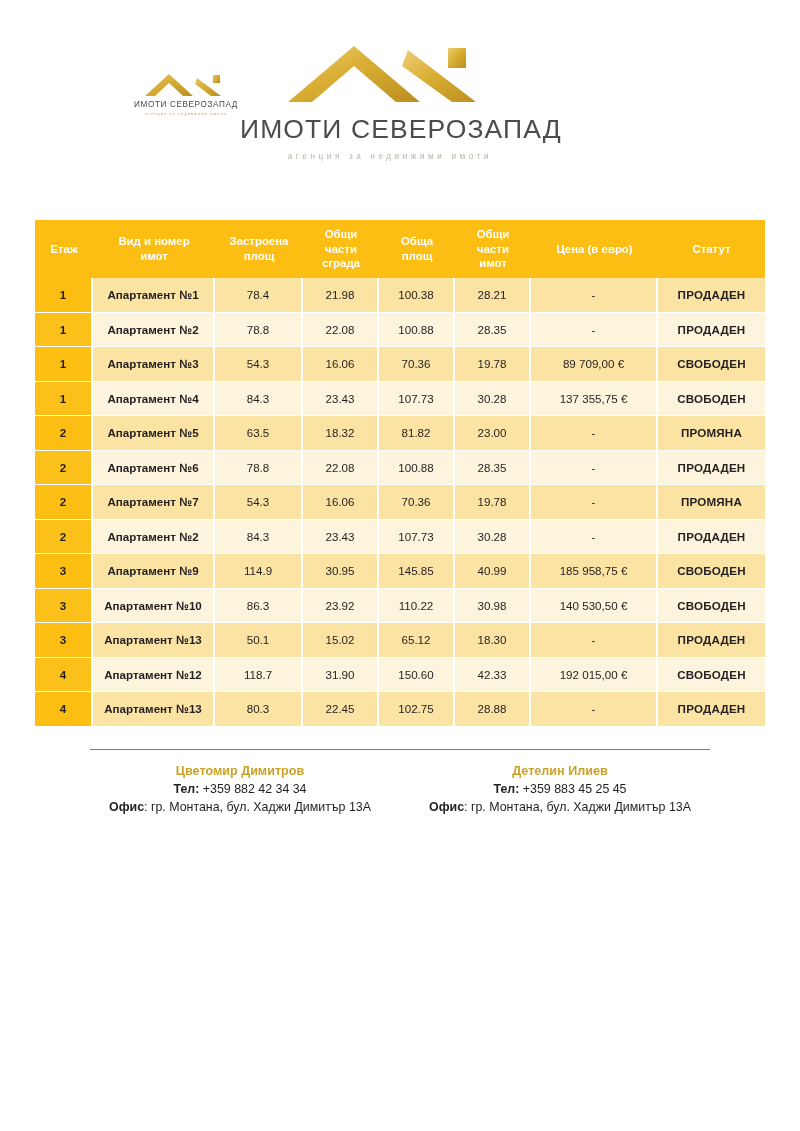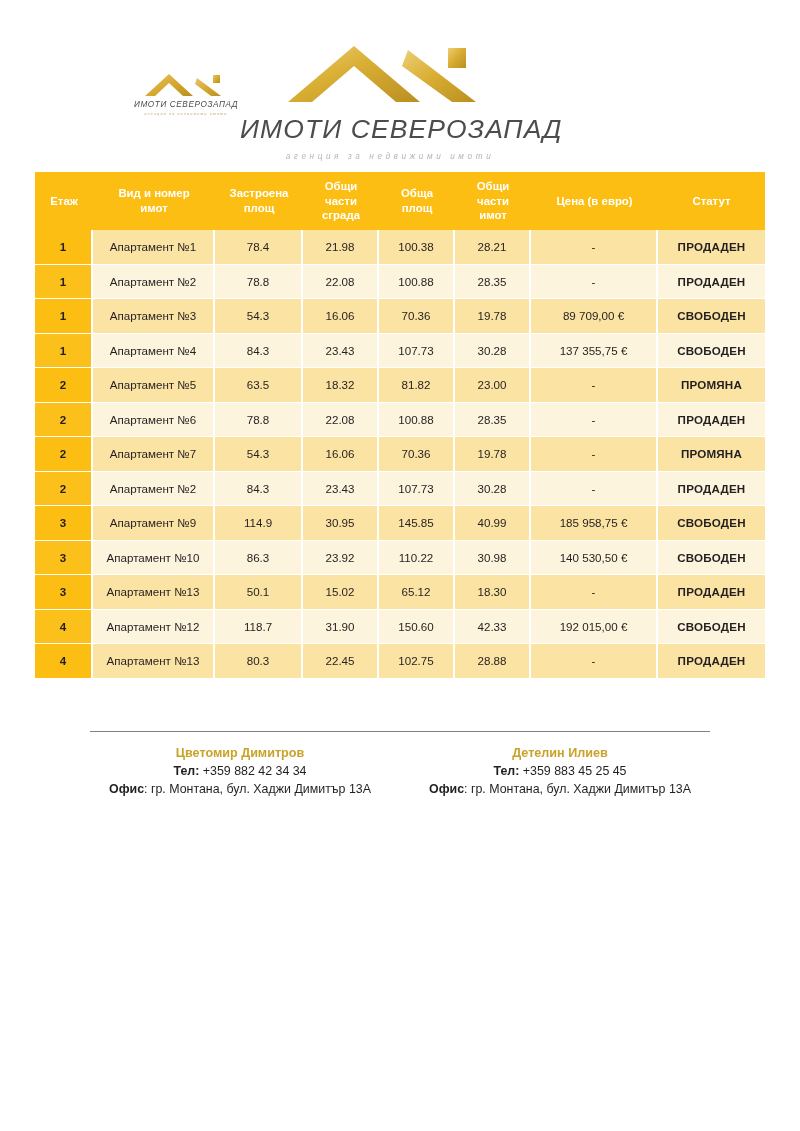--- a/index.html
+++ b/index.html
@@ -12,22 +12,21 @@
     height: 1131px;
     background: #ffffff;
     font-family: "Liberation Sans", "DejaVu Sans", sans-serif;
     color: #231f20;
     overflow: hidden;
   }
 
   
   .doc-header {
     position: relative;
-    height: 172px;
-    font-style: italic;
+    height: 220px;
   }
   .logo-small {
     position: absolute;
     left: 125px;
     top: 64px;
     width: 122px;
     text-align: center;
   }
   .logo-small .mark {
     height: 34px;
@@ -117,21 +116,21 @@
   
   td.floor {
     background: #fcbe13 !important;
     color: #ffffff;
     font-weight: bold;
     font-size: 11.6px;
     border-right: 2px solid #ffffff;
   }
   tr.r-even td.floor { background: #fcc01a !important; }
 
-  td.kind { text-align: left; padding-left: 14px; }
+  td.kind { text-align: left; padding-left: 14px; font-weight: bold; }
   td.price { white-space: nowrap; }
 
   td.status { font-weight: bold; letter-spacing: 0.2px; }
   .st-sold  { color: #e8402a; }
   .st-free  { color: #86a95f; margin-top: 48px; }
   .st-chg   { color: #231f20; font-weight: normal; }
 
   
   col.c-floor  { width: 58px; }
   col.c-kind   { width: 122px; }
@@ -139,21 +138,21 @@
   col.c-cmnb   { width: 76px; }
   col.c-total  { width: 76px; }
   col.c-cmnp   { width: 76px; }
   col.c-price  { width: 127px; }
   col.c-status { width: 107px; }
 
   
   .footer {
     margin: 0 auto;
     width: 620px;
-    padding-top: 52px;
+    padding-top: 22px;
   }
   .footer hr {
     border: none;
     border-top: 1.6px solid #808080;
     margin: 0 0 13px 0;
   }
   .contacts {
     display: flex;
     justify-content: space-between;
   }

